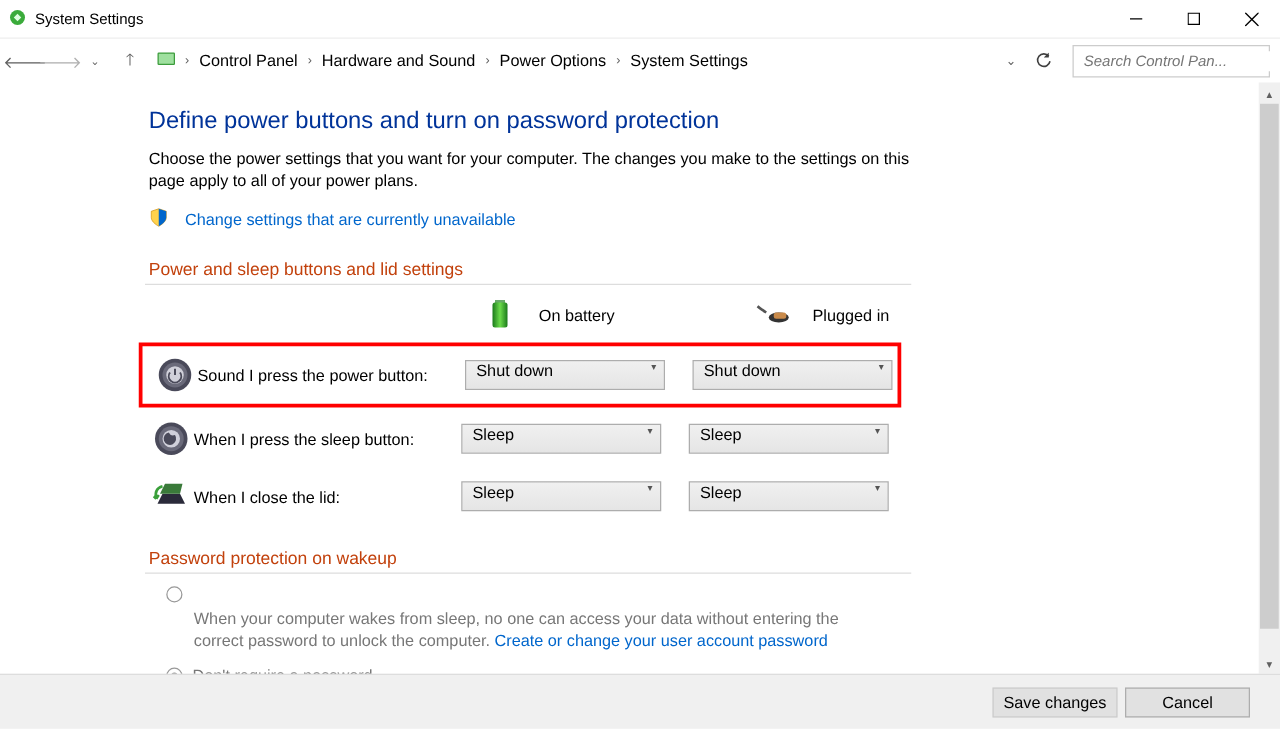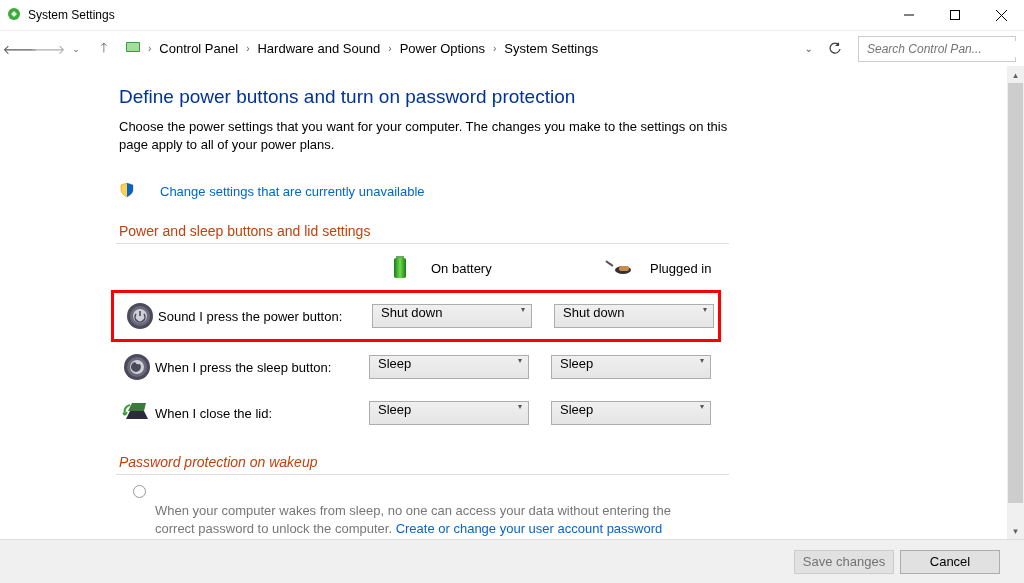--- a/index.html
+++ b/index.html
@@ -17,21 +17,21 @@
   .refresh { width: 22px; height: 22px; display: flex; align-items: center; justify-content: center; color: #404040; }
   .searchbox { width: 158px; height: 26px; border: 1px solid #ccc; display: flex; align-items: center; padding: 0 6px; margin-left: 8px; }
   .searchbox input { border: none; outline: none; flex: 1; font-size: 12px; color: #666; font-style: italic; }
   .content-outer { position: relative; height: calc(583px - 30px - 36px - 44px); }
   .scrollbar { position: absolute; right: 0; top: 0; bottom: 0; width: 17px; background: #f0f0f0; }
   .scroll-arrow { width: 17px; height: 17px; display: flex; align-items: center; justify-content: center; color: #606060; font-size: 9px; }
   .scroll-thumb { position: absolute; top: 17px; width: 15px; left: 1px; height: 420px; background: #cdcdcd; }
   .content { padding: 20px 0 20px 119px; width: 990px; }
   .heading { color: #003399; font-size: 19px; font-weight: 400; margin-bottom: 10px; }
   .desc { font-size: 13px; line-height: 1.4; color: #000; max-width: 640px; }
-  .shield-line { display: flex; align-items: center; gap: 25px; margin-top: 28px; }
+  .shield-line { display: flex; align-items: center; gap: 13px; margin-top: 12px; }
   .link { color: #0066cc; cursor: pointer; }
   .section-label { margin-top: 22px; font-size: 14px; color: #c2410c; }
   .hr { border-top: 1px solid #ddd; margin-top: 4px; width: 620px; }
   .col-headers { display: flex; align-items: center; margin-top: 10px; gap: 13px; }
   .col-left { width: 250px; }
   .col-icon { width: 36px; display: flex; justify-content: center; align-items: center; }
   .col-text { width: 120px; }
   .col-gap { width: 24px; }
   .settings-table { margin-top: 8px; }
   .setting-row { display: flex; align-items: center; height: 46px; }
@@ -41,21 +41,21 @@
   .dropdown .chev { position: absolute; right: 6px; font-size: 8px; color: #555; }
   .highlight-box { border: 3px solid red; padding: 4px 0; margin: 6px 0 2px -8px; width: 610px; display: flex; align-items: center; }
   .highlight-box .setting-row { height: 38px; }
   .radio-block { margin-top: 6px; }
   .radio-row { display: flex; align-items: center; gap: 8px; padding: 4px 0 2px 14px; color: #777; }
   .radio-dot { width: 13px; height: 13px; border: 1px solid #999; border-radius: 50%; position: relative; flex-shrink:0;}
   .radio-dot.checked::after { content: ""; position: absolute; width: 5px; height: 5px; background: #999; border-radius: 50%; left: 3px; top: 3px; }
   .radio-desc { font-size: 13px; color: #777; padding: 2px 0 8px 36px; max-width: 590px; line-height: 1.35; }
   .footer { position: absolute; bottom: 0; left: 0; right: 0; height: 44px; background: #f0f0f0; display: flex; align-items: center; justify-content: flex-end; padding: 0 24px; gap: 6px; border-top: 1px solid #ddd; }
   .btn { width: 100px; height: 24px; border: 1px solid #adadad; background: #e1e1e1; display: flex; align-items: center; justify-content: center; }
-  .btn.disabled { color: #737373; border-color: #ccc; }
+  .btn.disabled { color: #000000; border-color: #ccc; }
 </style>
 </head>
 <body>
 
 <div class="titlebar">
   <span>
     <svg width="16" height="16" viewBox="0 0 16 16">
         <circle cx="8" cy="8" r="6" fill="#3bab3b"></circle>
         <path d="M5 8 L8 5 L11 8 L8 11 Z" fill="#dfffe0"></path>
       </svg>
@@ -225,21 +225,21 @@
             <span class="chev">▾</span>
           </div>
         <div style="width:22px"></div>
         <div class="dropdown">
             <span>Sleep</span>
             <span class="chev">▾</span>
           </div>
       </div>
     </div>
 
-    <div class="section-label" style="margin-top:18px;font-style:italic;">Password protection on wakeup</div>
+    <div class="section-label" style="margin-top:18px;">Password protection on wakeup</div>
     <div class="hr" style="margin-left:-3px; width:613px;"></div>
 
     <div class="radio-block">
       <div class="radio-row">
         <div class="radio-dot"></div>
       </div>
       <div class="radio-desc">
         <span>When your computer wakes from sleep, no one can access your data without entering the correct password to unlock the computer. </span><span class="link">Create or change your user account password</span>
       </div>
       <div class="radio-row">

